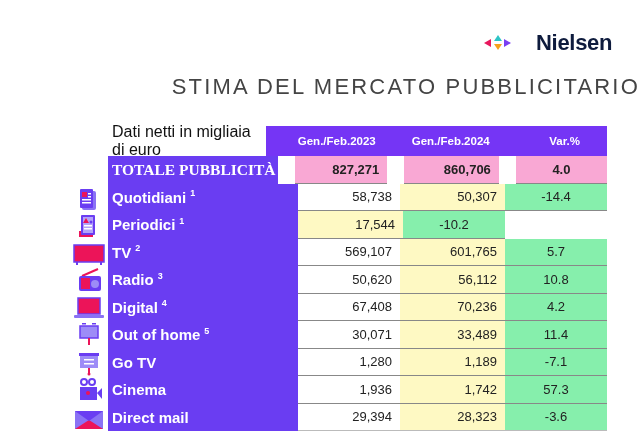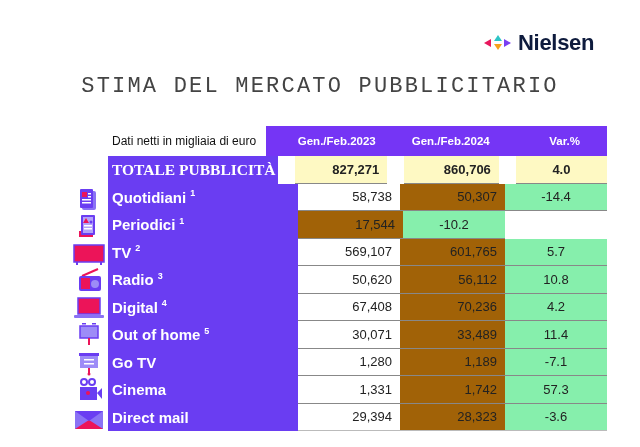--- a/index.html
+++ b/index.html
@@ -1,37 +1,37 @@
 <!DOCTYPE html>
 <html><head>
 <meta charset="utf-8">
 <style>
   html, body { margin:0; padding:0; background:#ffffff; }
   body { width:640px; height:447px; position:relative; overflow:hidden; font-family:"Liberation Sans", sans-serif; }
-  .logo { position:absolute; left:484px; top:30px; display:flex; align-items:center; gap:6px; }
+  .logo { position:absolute; left:484px; top:30px; display:flex; align-items:center; gap:24px; }
   .logo-mark { position:relative; width:28px; height:16px; }
   .logo-mark span { position:absolute; width:0; height:0; }
   .tri-l { left:0; top:4px; border-top:4px solid transparent; border-bottom:4px solid transparent; border-right:7px solid #e8175d; }
   .tri-t { left:10px; top:0; border-left:4px solid transparent; border-right:4px solid transparent; border-bottom:6px solid #2ec4c6; }
   .tri-b { left:10px; top:9px; border-left:4px solid transparent; border-right:4px solid transparent; border-top:6px solid #f7a21b; }
   .tri-r { left:20px; top:4px; border-top:4px solid transparent; border-bottom:4px solid transparent; border-left:7px solid #7b3ff2; }
   .logo-text { font-size:22px; font-weight:bold; color:#0e1b3d; letter-spacing:-0.3px; }
-  .title { position:absolute; left:0; width:640px; top:74px; text-align:center; font-family:Liberation Mono, monospace; font-size:22px; color:#444; letter-spacing:2.2px; }
+  .title { position:absolute; left:0; width:640px; top:74px; text-align:right; font-family:Liberation Sans, sans-serif; font-size:22px; color:#444; letter-spacing:2.2px; }
   .table { position:absolute; left:108px; top:126px; width:499px; }
   .hdr { display:flex; height:30px; }
-  .hdr .note { width:190px; font-size:12px; color:#111; display:flex; align-items:center; padding-left:4px; box-sizing:border-box; }
+  .hdr .note { width:190px; font-size:16px; color:#111; display:flex; align-items:center; padding-left:4px; box-sizing:border-box; }
   .hdr .col { background:#7535f5; color:#fff; font-weight:bold; font-size:11.5px; display:flex; align-items:center; justify-content:center;padding-left:28px; }
   .row { display:flex; height:27.5px; }
   .lbl { width:190px; background:#6a3df2; color:#fff; font-weight:bold; font-size:15px; display:flex; align-items:center; padding-left:4px; box-sizing:border-box; }
   .lbl sup { font-size:9px; margin-left:4px; position:relative; top:-4px; }
   .cell { display:flex; align-items:center; font-size:13px; color:#222; border-bottom:1px solid #888; box-sizing:border-box; }
   .c23 { width:102px; justify-content:flex-end; padding-right:8px; background:#fff; }
-  .c24 { width:105px; justify-content:flex-end; padding-right:8px; background:#a16207; }
+  .c24 { width:105px; justify-content:flex-end; padding-right:8px; background:#fef9c3; }
   .cv { width:102px; justify-content:center; background:#86efac; }
-  .row.total .cell { background:#fef9c3; font-weight:bold;margin-left:17px; }
+  .row.total .cell { background:#f9a8d4; font-weight:bold;margin-left:17px; }
   .row.total .lbl { font-size:15.5px;font-family:Liberation Serif, serif; }
   .row:last-child .cell { border-bottom:1px solid #bbb; }
   .icon { position:absolute; left:72px; width:34px; height:24px; }
 </style>
 </head>
 <body>
 
 <div class="logo">
   <div class="logo-mark">
     <span class="tri-l"></span>
@@ -179,21 +179,21 @@
       </div>
     <div class="cell c23">1,280</div>
     <div class="cell c24">1,189</div>
     <div class="cell cv">-7.1</div>
   </div>
   <div class="row">
     <div class="lbl">
         <span>Cinema</span>
         <sup></sup>
       </div>
-    <div class="cell c23">1,331</div>
+    <div class="cell c23">1,936</div>
     <div class="cell c24">1,742</div>
     <div class="cell cv">57.3</div>
   </div>
   <div class="row">
     <div class="lbl">
         <span>Direct mail</span>
         <sup></sup>
       </div>
     <div class="cell c23">29,394</div>
     <div class="cell c24">28,323</div>

